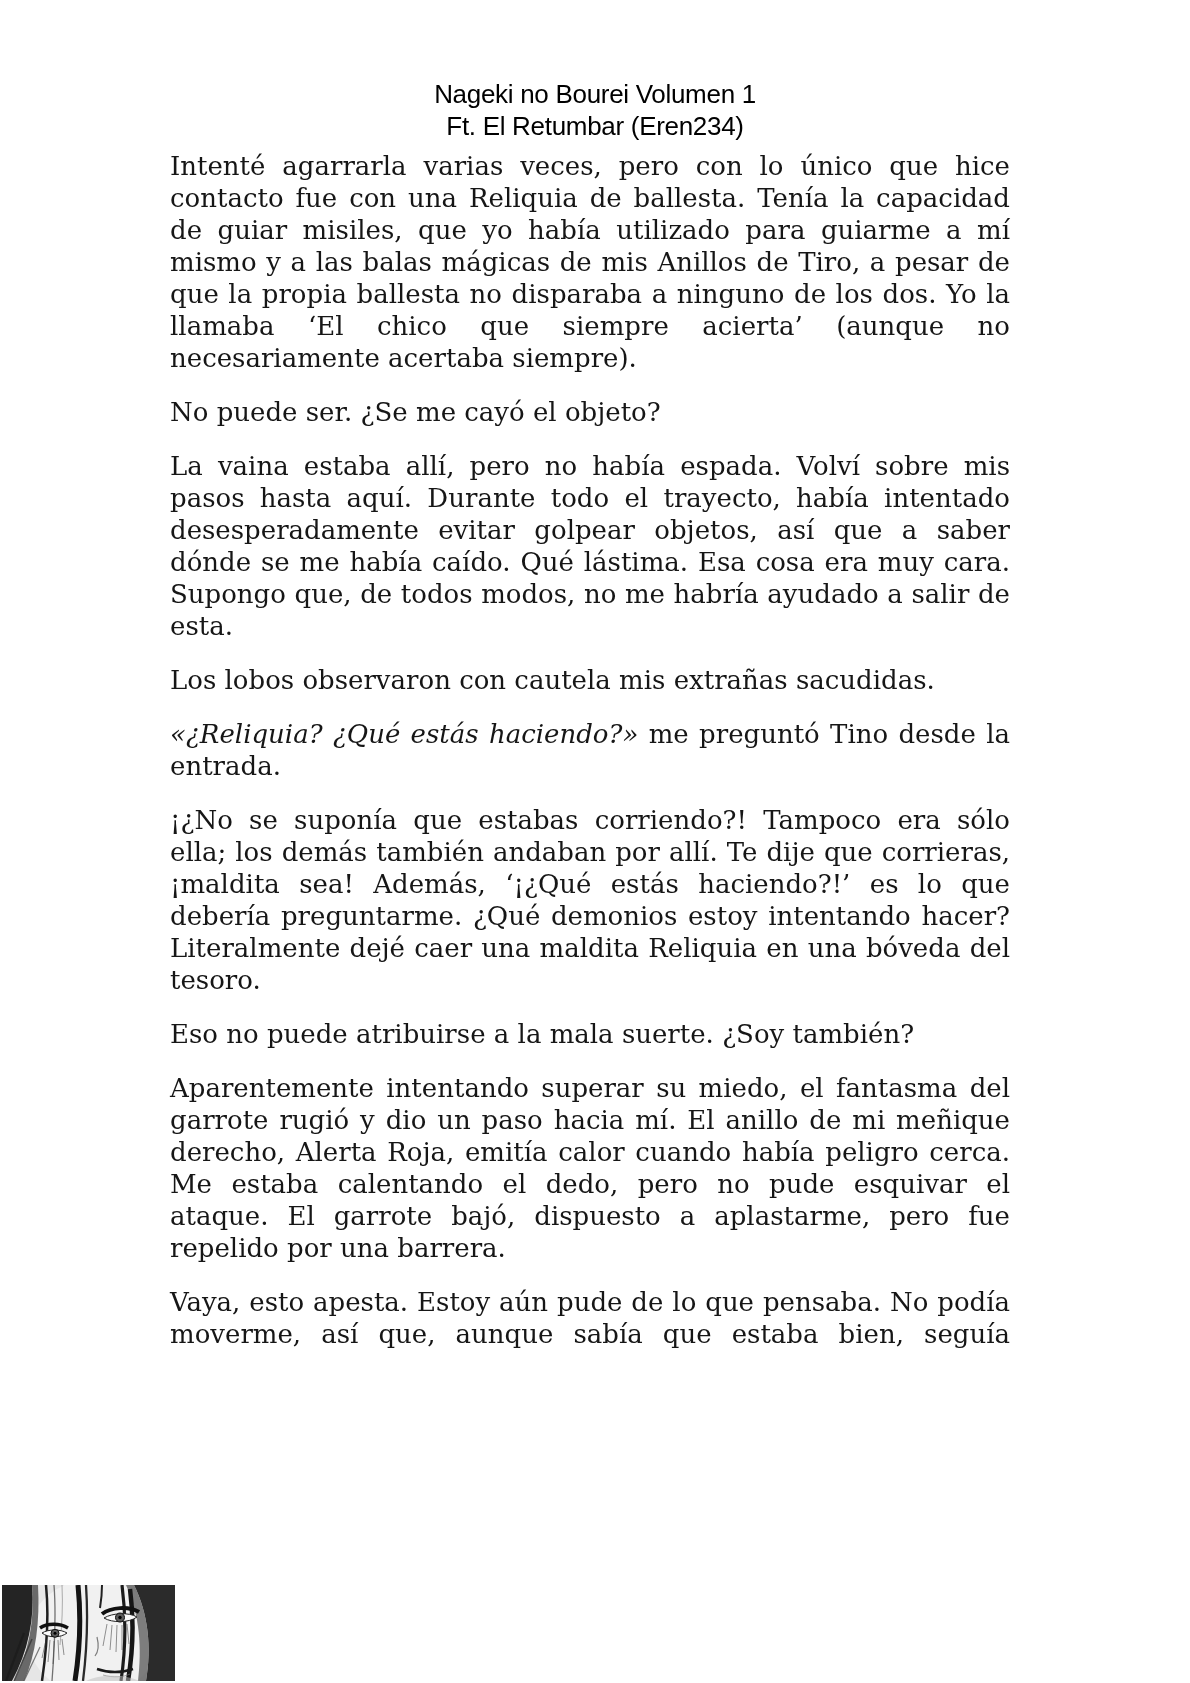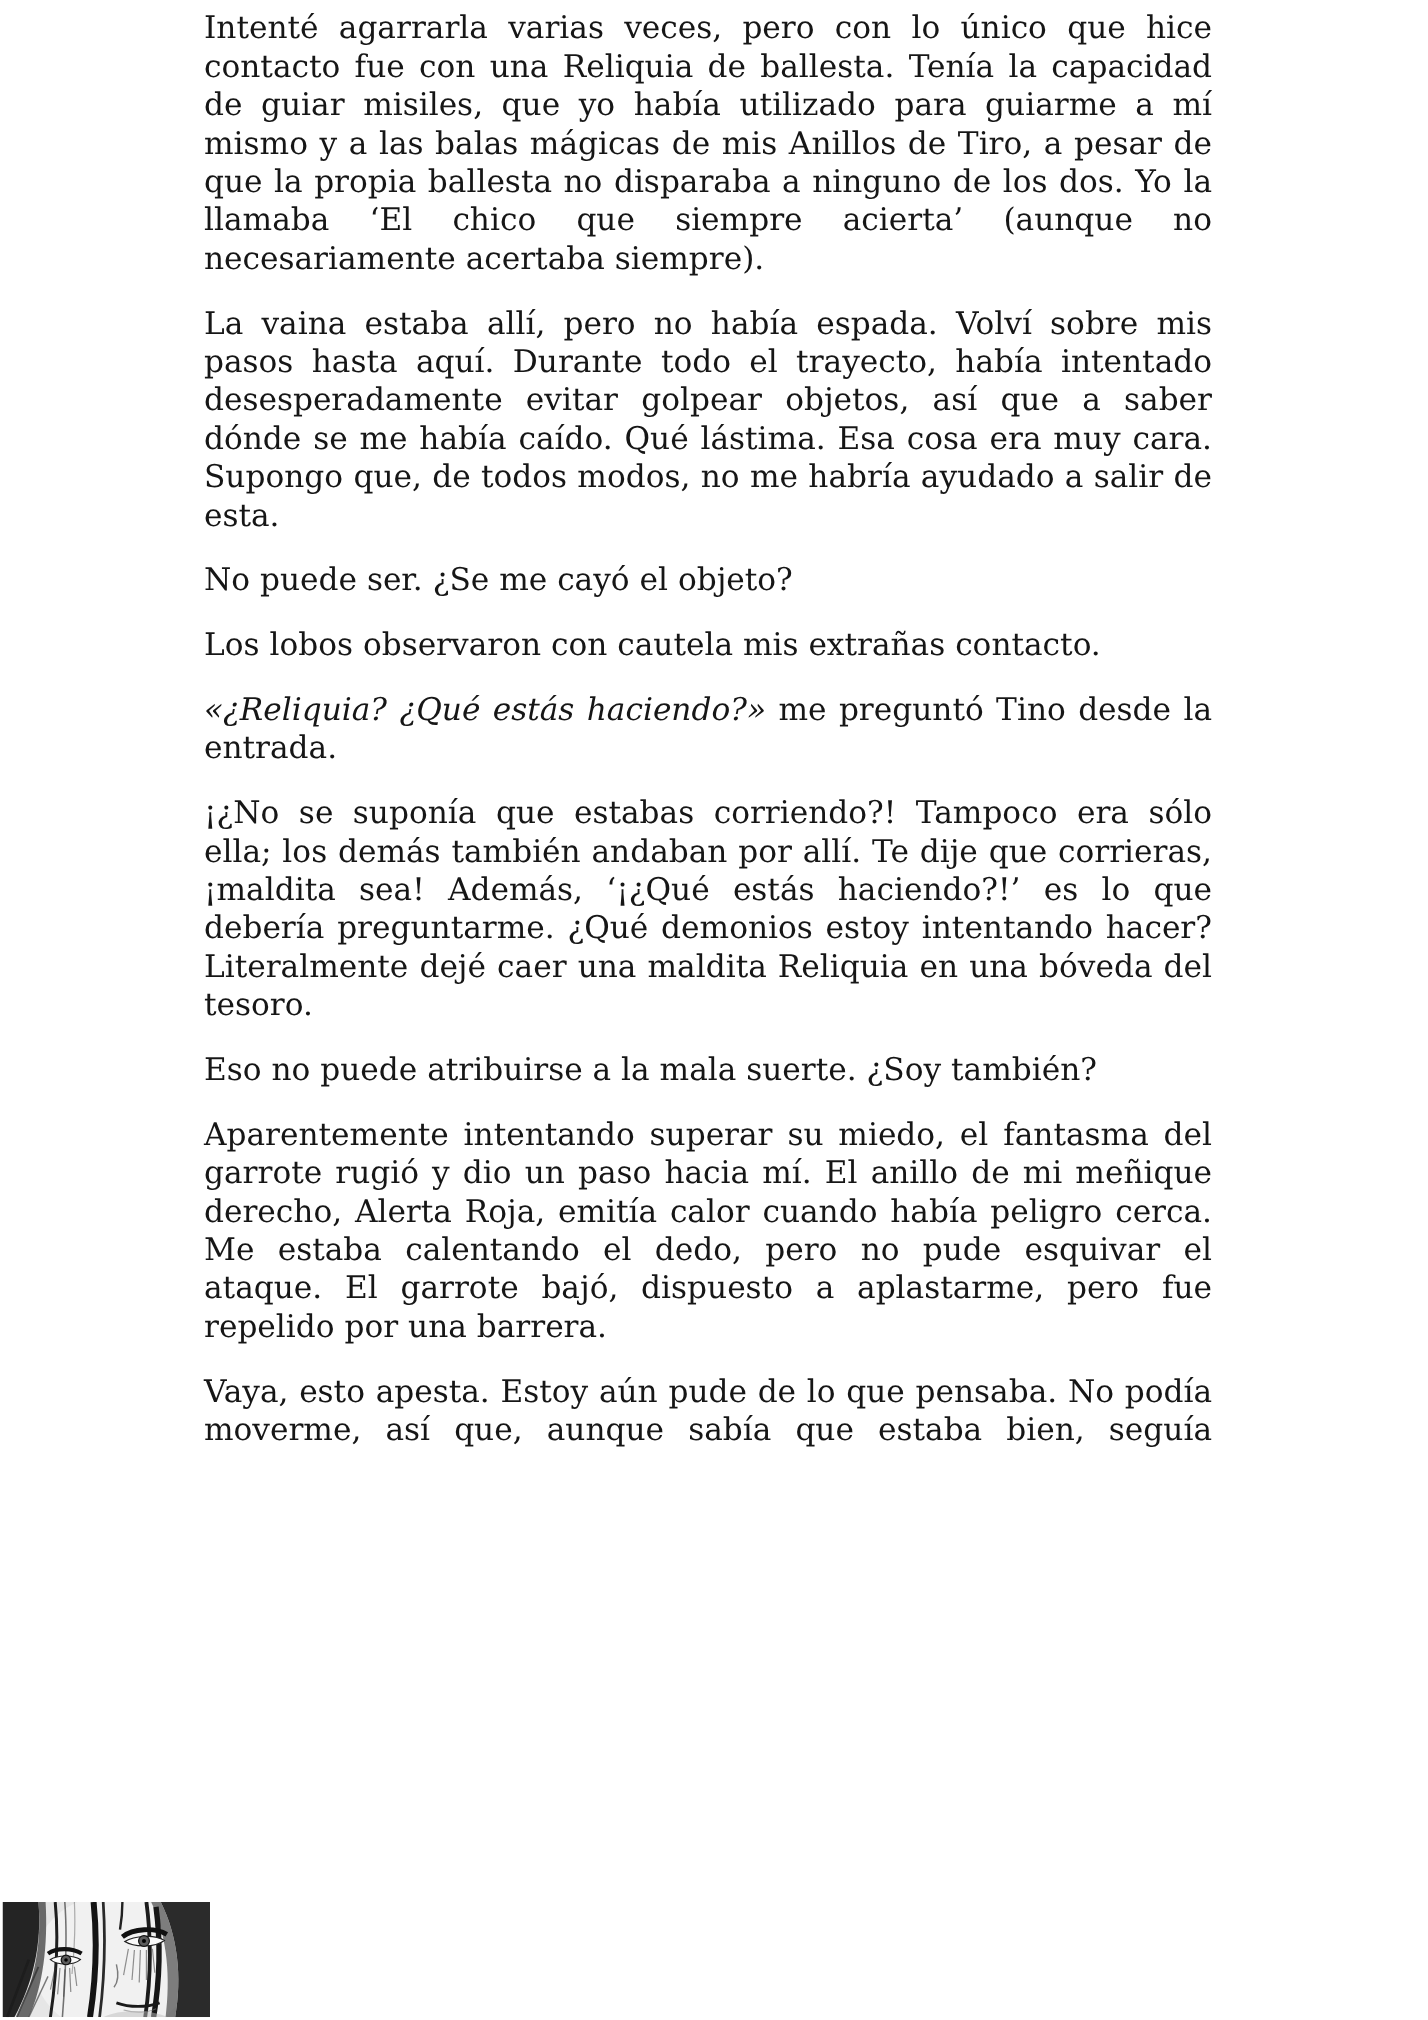--- a/index.html
+++ b/index.html
@@ -50,26 +50,30 @@
     margin: 0;
     overflow: hidden;
   }
   .corner-image svg { display: block; }
 </style>
 </head>
 <body>
 
 <div class="page">
 
+  <header class="doc-header">
+    <div>Nageki no Bourei Volumen 1</div>
+    <div>Ft. El Retumbar (Eren234)</div>
+  </header>
 
   <main class="doc-body">
     <p>Intenté agarrarla varias veces, pero con lo único que hice contacto fue con una Reliquia de ballesta. Tenía la capacidad de guiar misiles, que yo había utilizado para guiarme a mí mismo y a las balas mágicas de mis Anillos de Tiro, a pesar de que la propia ballesta no disparaba a ninguno de los dos. Yo la llamaba ‘El chico que siempre acierta’ (aunque no necesariamente acertaba siempre).</p>
+    <p>No puede ser. ¿Se me cayó el objeto?</p>
     <p>La vaina estaba allí, pero no había espada. Volví sobre mis pasos hasta aquí. Durante todo el trayecto, había intentado desesperadamente evitar golpear objetos, así que a saber dónde se me había caído. Qué lástima. Esa cosa era muy cara. Supongo que, de todos modos, no me habría ayudado a salir de esta.</p>
-    <p>No puede ser. ¿Se me cayó el objeto?</p>
-    <p>Los lobos observaron con cautela mis extrañas contacto.</p>
+    <p>Los lobos observaron con cautela mis extrañas sacudidas.</p>
     <p><em>«¿Reliquia? ¿Qué estás haciendo?»</em><span> me preguntó Tino desde la entrada.</span></p>
     <p>¡¿No se suponía que estabas corriendo?! Tampoco era sólo ella; los demás también andaban por allí. Te dije que corrieras, ¡maldita sea! Además, ‘¡¿Qué estás haciendo?!’ es lo que debería preguntarme. ¿Qué demonios estoy intentando hacer? Literalmente dejé caer una maldita Reliquia en una bóveda del tesoro.</p>
     <p>Eso no puede atribuirse a la mala suerte. ¿Soy también?</p>
     <p>Aparentemente intentando superar su miedo, el fantasma del garrote rugió y dio un paso hacia mí. El anillo de mi meñique derecho, Alerta Roja, emitía calor cuando había peligro cerca. Me estaba calentando el dedo, pero no pude esquivar el ataque. El garrote bajó, dispuesto a aplastarme, pero fue repelido por una barrera.</p>
     <p class="continues">Vaya, esto apesta. Estoy aún pude de lo que pensaba. No podía moverme, así que, aunque sabía que estaba bien, seguía</p>
   </main>
 
   <figure class="corner-image">
     <svg viewBox="0 0 173 96" width="173" height="96" xmlns="http://www.w3.org/2000/svg">
 

